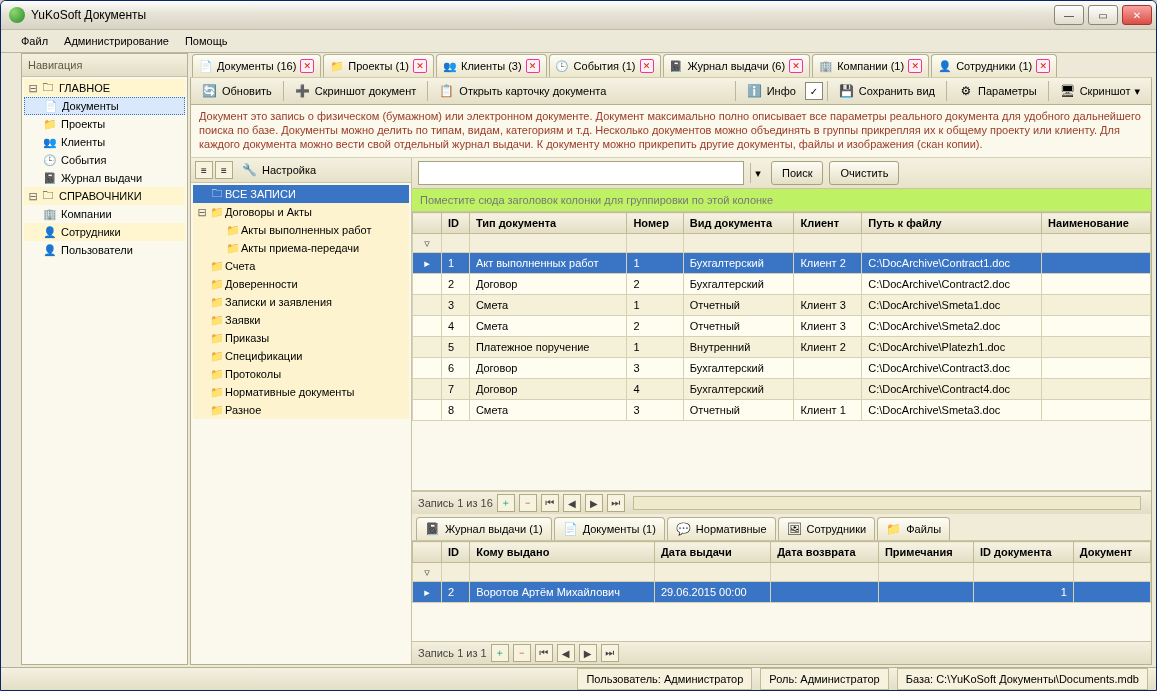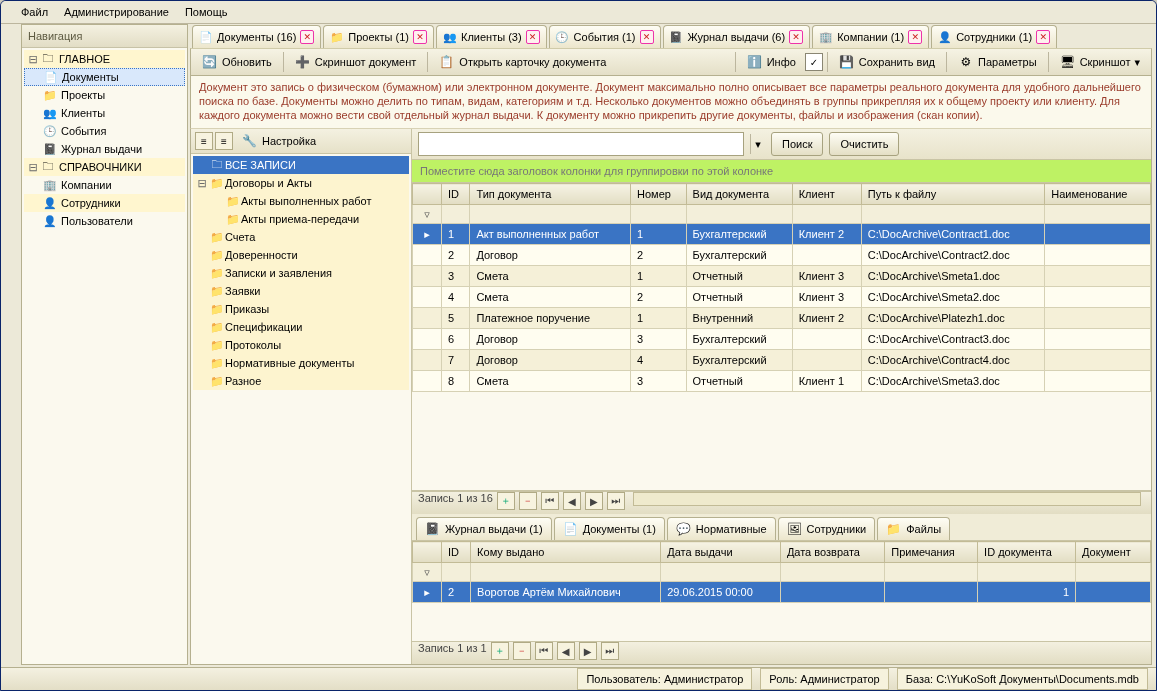--- a/index.html
+++ b/index.html
@@ -41,42 +41,51 @@
 .tline.sel2{background:#3a74c4;color:#fff}
 .tline .fi{width:16px;text-align:center}
 .il0{padding-left:2px}.il1{padding-left:18px}
 .gridpane{flex:1;display:flex;flex-direction:column;min-width:0}
 .srch{height:30px;display:flex;align-items:center;gap:6px;padding:0 6px;border-bottom:1px solid #c9c4a5;background:linear-gradient(#f4f1e1,#e8e3ca)}
 .srch input{flex:0 0 320px;height:20px;border:1px solid #a7a27f;background:#fff}
 .btn{height:22px;padding:0 10px;border:1px solid #a7a27f;border-radius:3px;background:linear-gradient(#fefdf5,#e4dfc5);cursor:pointer;display:flex;align-items:center}
 .grouphint{height:22px;display:flex;align-items:center;padding:0 8px;color:#777;background:#bef264;border-bottom:1px solid #c9c4a5}
 .grid{flex:1;overflow:auto;border-bottom:1px solid #c9c4a5}
 table.g{border-collapse:collapse;width:100%;font-size:11px}
-table.g th{background:linear-gradient(#f6f3e4,#e2ddc3);border:1px solid #c2bb96;height:20px;font-weight:normal;text-align:left;padding:0 6px;white-space:nowrap}
+table.g th{background:linear-gradient(#f6f3e4,#e2ddc3);border:1px solid #c2bb96;height:20px;font-weight:bold;text-align:left;padding:0 6px;white-space:nowrap}
 table.g td{border:1px solid #d6d1b4;height:20px;padding:0 6px;white-space:nowrap}
 tr.frow td{background:#f3efda;height:18px}
 tr.odd td{background:#fffdf0}
 tr.even td{background:#f5f0d8}
 tr.selrow td{background:#3a74c4;color:#fff}
 .rowmark{width:14px;text-align:center;color:#555}
-.navstrip{height:22px;display:flex;align-items:flex-start;gap:4px;padding:0 6px;background:linear-gradient(#f3f0e0,#e2ddc3);border-top:1px solid #c9c4a5;color:#444}
+.navstrip{height:22px;display:flex;align-items:center;gap:4px;padding:0 6px;background:linear-gradient(#f3f0e0,#e2ddc3);border-top:1px solid #c9c4a5;color:#444}
 .nvb{width:16px;height:16px;border:1px solid #b0aa85;background:#f7f3df;display:flex;align-items:center;justify-content:center;font-size:10px;cursor:pointer}
 .dtabs{height:24px;display:flex;align-items:flex-end;gap:2px;padding:2px 4px 0 4px;background:#f0ecd7}
 .dtab{height:22px;display:flex;align-items:center;gap:4px;padding:0 8px;border:1px solid #b5b08f;border-bottom:none;border-radius:4px 4px 0 0;background:linear-gradient(#fefdf5,#ece6cc);cursor:pointer}
 .dgrid{height:100px;display:flex;flex-direction:column;border-top:1px solid #c9c4a5}
 .status{height:22px;display:flex;align-items:flex-end;justify-content:flex-end;gap:8px;padding:0 8px;border-top:1px solid #b5b08f;background:linear-gradient(#f4f1e1,#e3dec6)}
 .status .cell{border:1px solid #c2bb96;padding:1px 8px;background:#f6f2dd;height:18px;display:flex;align-items:center}
 .chk{width:16px;height:16px;border:1px solid #8a8673;background:#fff;display:inline-flex;align-items:center;justify-content:center;font-size:10px}
 .dd{width:14px;border-left:1px solid #bcb69e;display:flex;align-items:center;justify-content:center;height:20px}
 </style>
 </head>
 <body>
 
 <div class="window">
 
+  <div class="titlebar">
+    <div class="ticon"></div>
+    <div class="ttxt">YuKoSoft Документы</div>
+    <div class="winbtns">
+      <div class="winbtn">—</div>
+      <div class="winbtn">▭</div>
+      <div class="winbtn close">✕</div>
+    </div>
+  </div>
 
   <div class="menubar">
     <span>Файл</span>
     <span>Администрирование</span>
     <span>Помощь</span>
   </div>
 
   <div class="body">
     <div class="left">
       <div class="hdr">Навигация</div>

